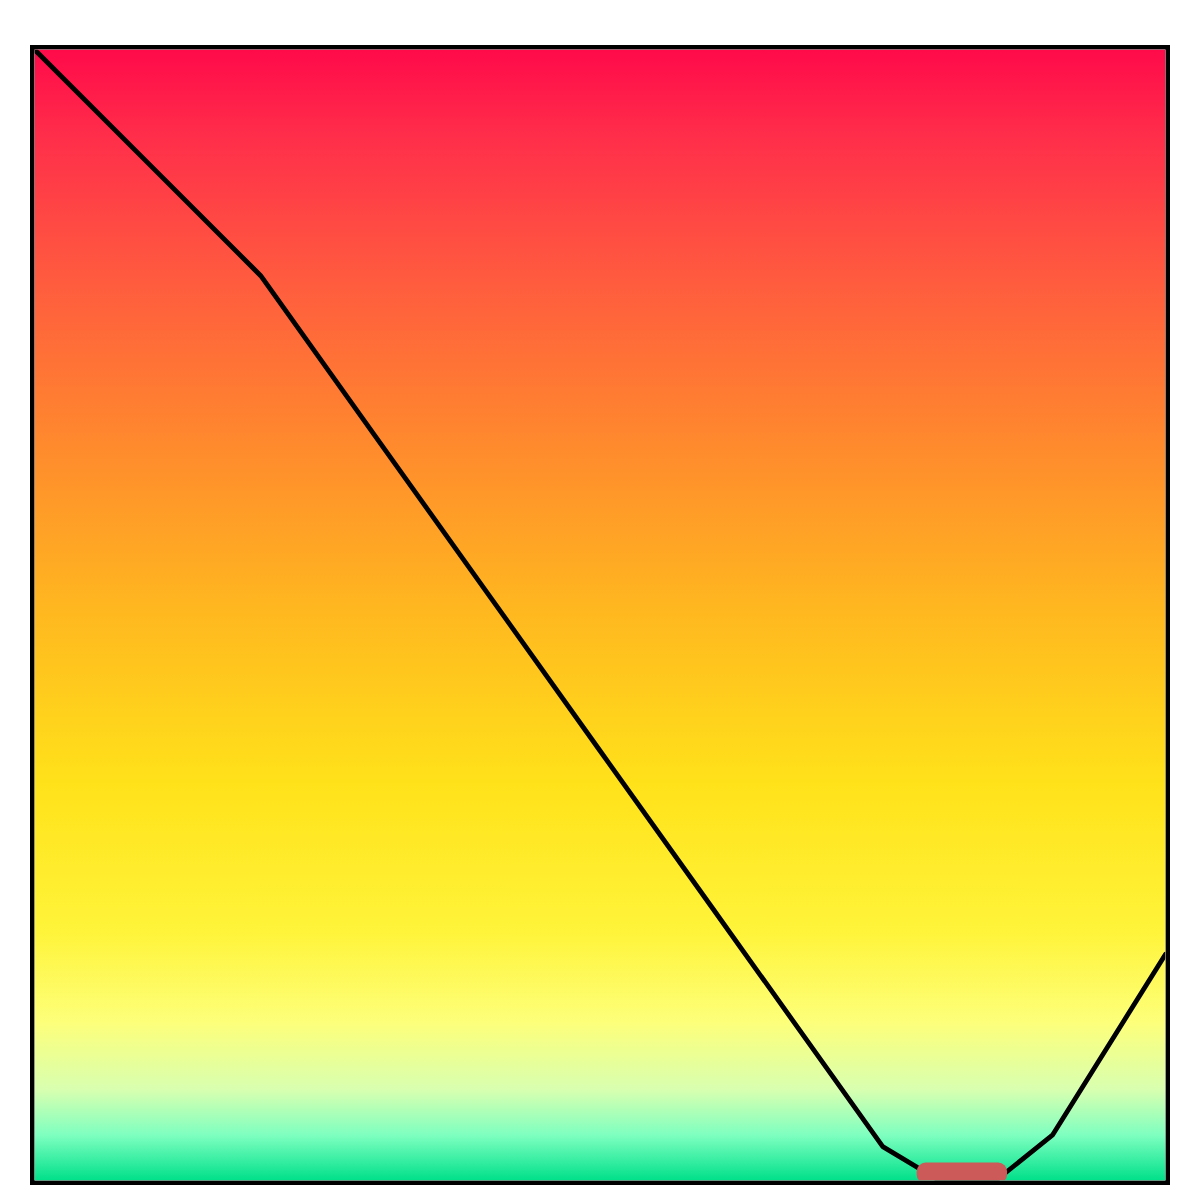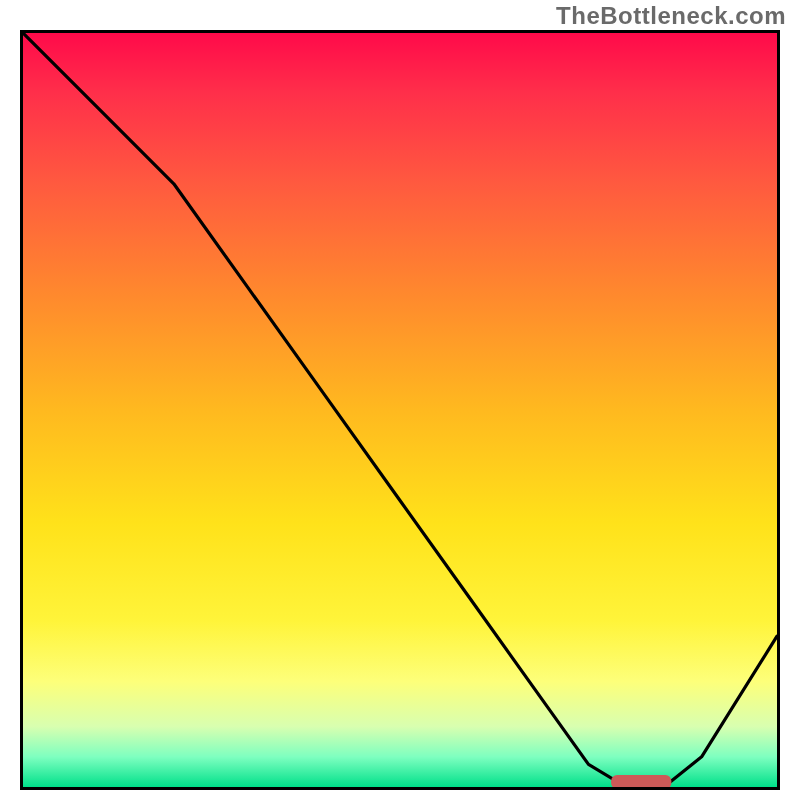--- a/index.html
+++ b/index.html
@@ -71,21 +71,20 @@
   .marker {
     fill: #cc5a58;
     stroke: none;
   }
 </style>
 </head>
 <body>
 
 <div class="container">
 
-  <div class="watermark">TheBottleneck.com</div>
 
   <div class="plot-frame">
     <div class="gradient-bg"></div>
 
     <svg class="curve-layer" viewBox="0 0 754 754" preserveAspectRatio="none">
 
       <path class="curve-path" d="M0.0 0.0 L75.4 75.4 L150.8 150.8 L226.2 256.4 L301.6 361.9 L377.0 467.5 L452.4 573.0 L527.8 678.6 L565.5 731.4 L603.2 754.0 L640.9 754.0 L678.6 723.8 L754.0 603.2"></path>
       <rect class="marker" x="588.1" y="742.0" width="60.3" height="14.0" rx="6" ry="6" fill="#cc5a58"></rect>
     </svg>
   </div>

